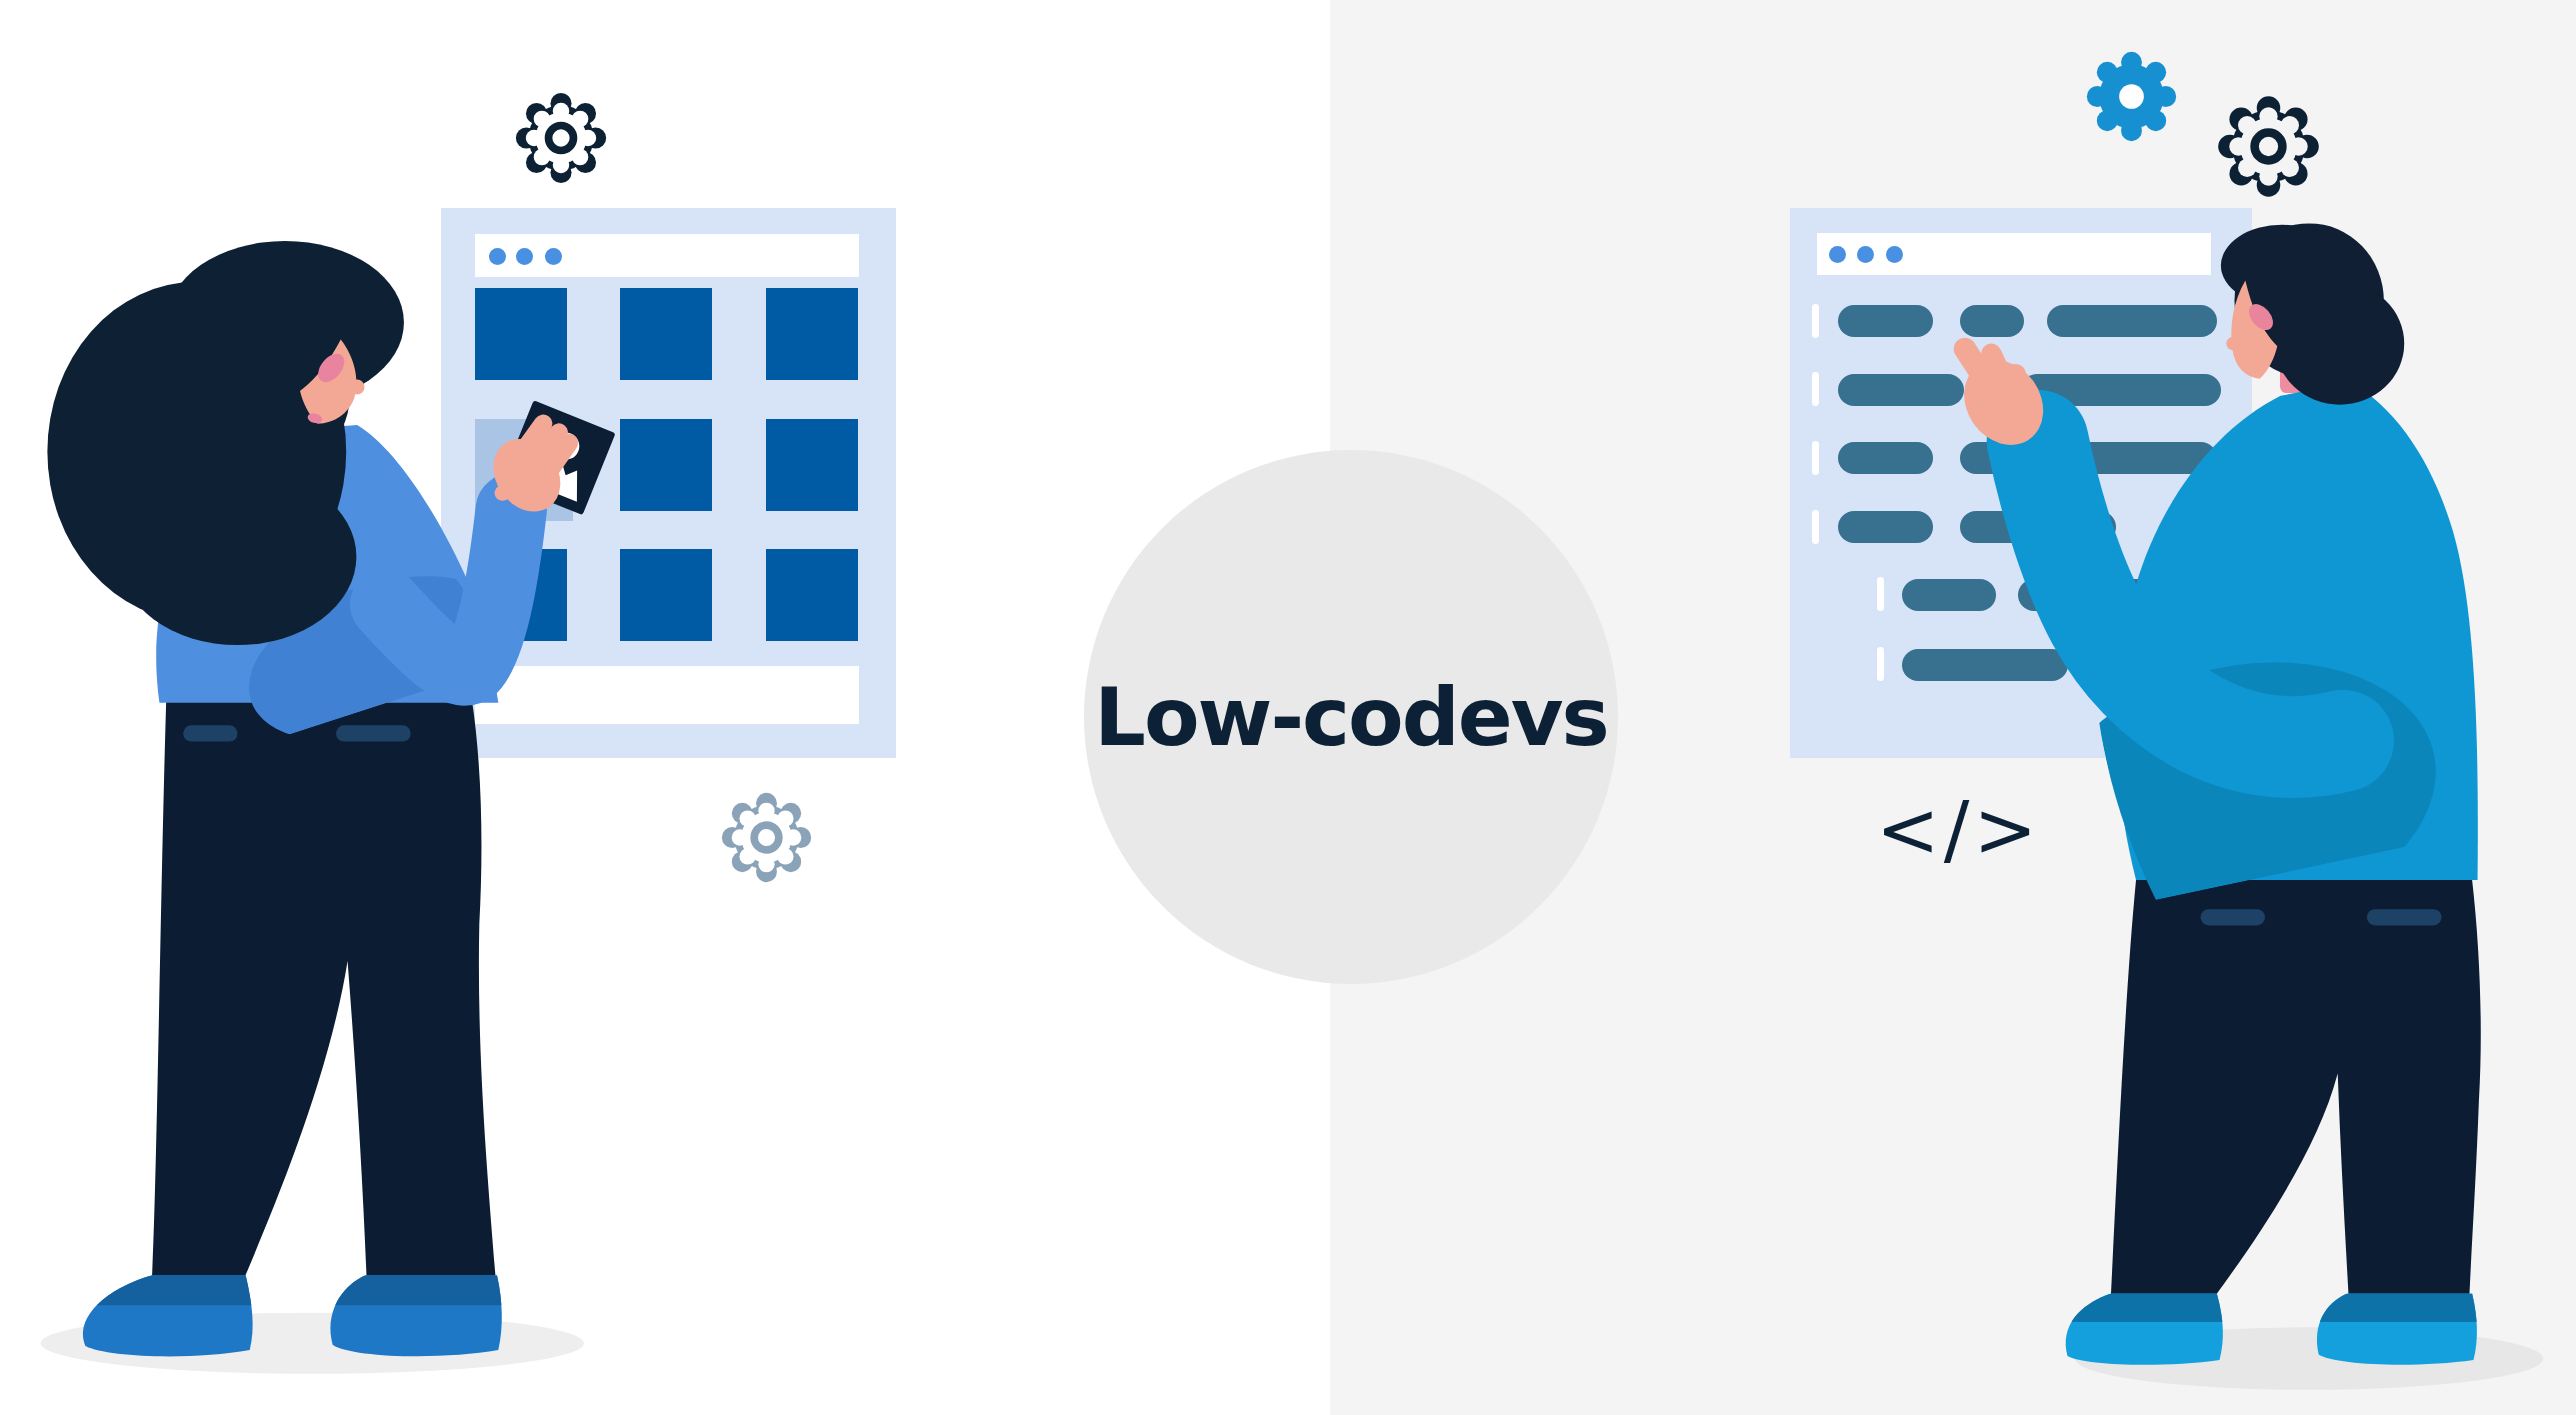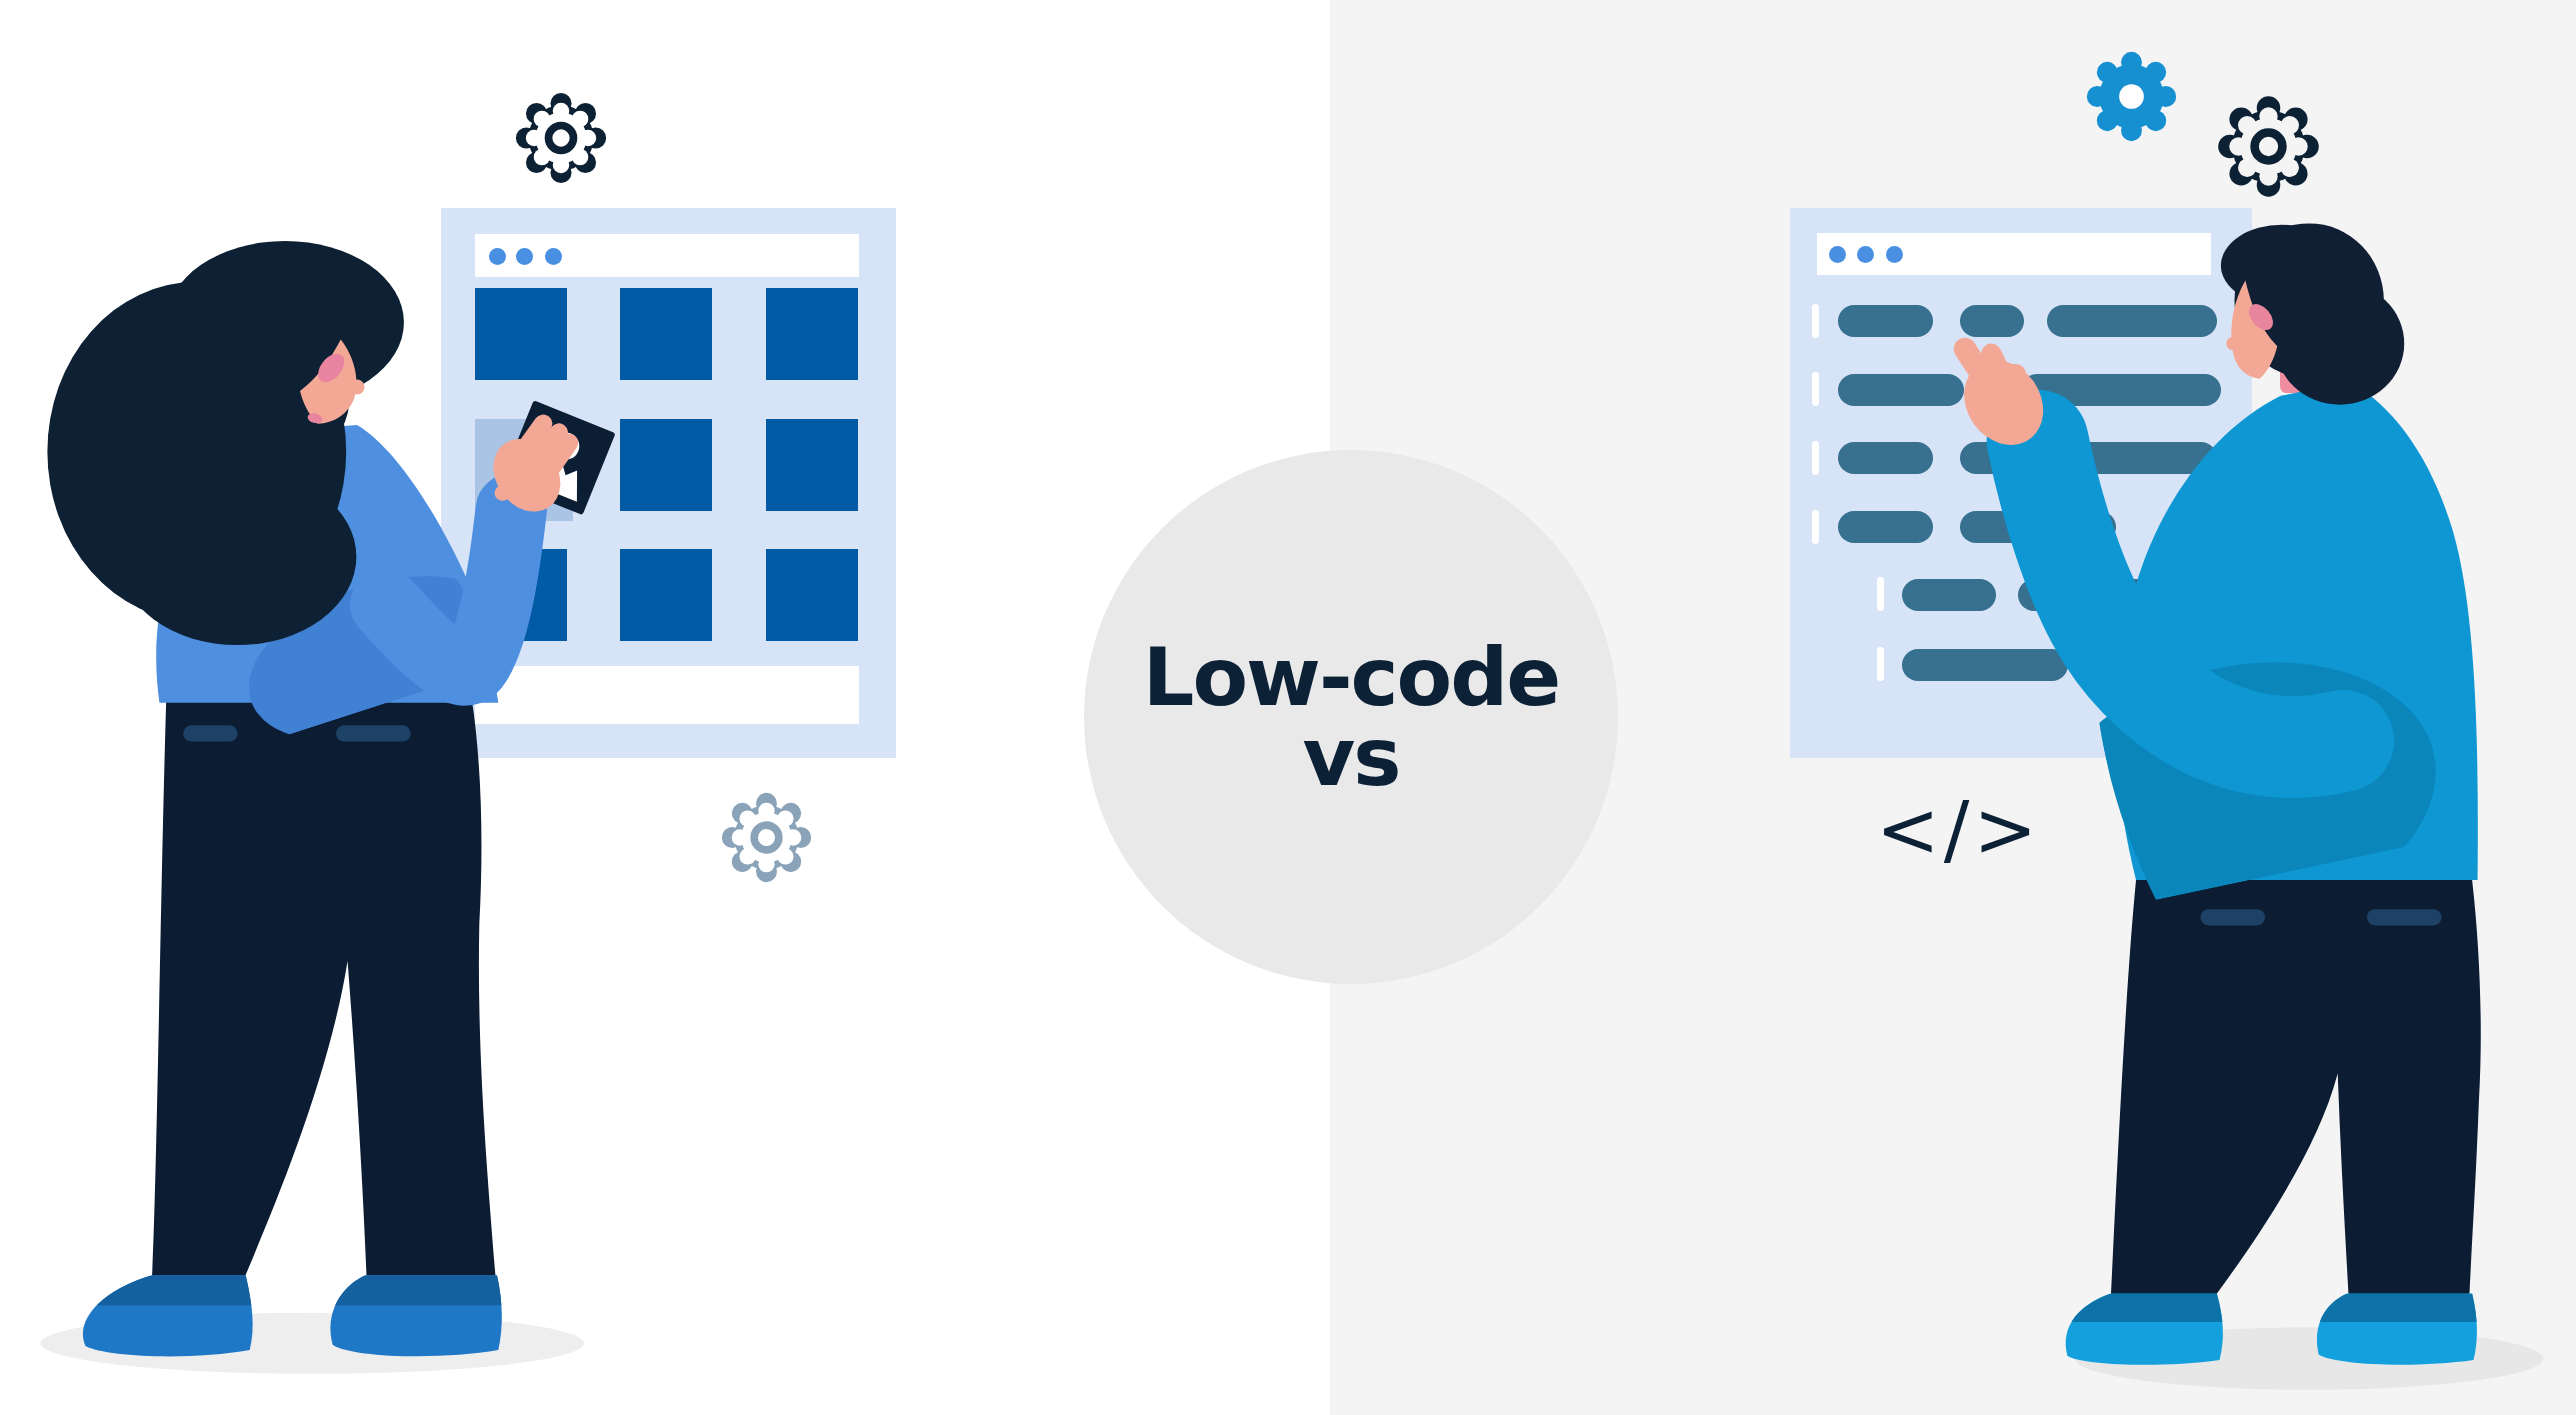--- a/index.html
+++ b/index.html
@@ -13,21 +13,21 @@
   .win-right{left:1790px;top:208px;width:462px;height:550px;}
   .titlebar{background:#ffffff;}
   .dot{border-radius:50%;background:#4a90e2;width:17px;height:17px;}
   .cell{width:92px;height:92px;background:#005aa4;}
   .cell.hl{background:#a9c4e5;}
   .footer-bar{background:#ffffff;}
   .pill{height:32px;border-radius:16.3px;background:#37718f;}
   .dash{width:6.8px;height:34px;border-radius:3.4px;background:#ffffff;}
   
   .divider{left:1084px;top:450px;width:534px;height:534px;border-radius:50%;
-           background:#e9e9ea;display:flex;flex-direction:column;align-items:center;justify-content:center;}
+           background:#e9e9ea;display:flex;align-items:center;justify-content:center;}
   .divider span{display:block;font-weight:bold;font-size:81px;line-height:80px;
                 letter-spacing:-2px;color:#0d2136;text-align:center;}
   
   .code-tag{left:1876px;top:785px;font-size:76px;font-weight:400;letter-spacing:4.1px;
             color:#0d2136;}
   .gear{display:block;}
   .hidden-defs{position:absolute;width:0;height:0;overflow:hidden;}
 </style>
 </head>
 <body>

